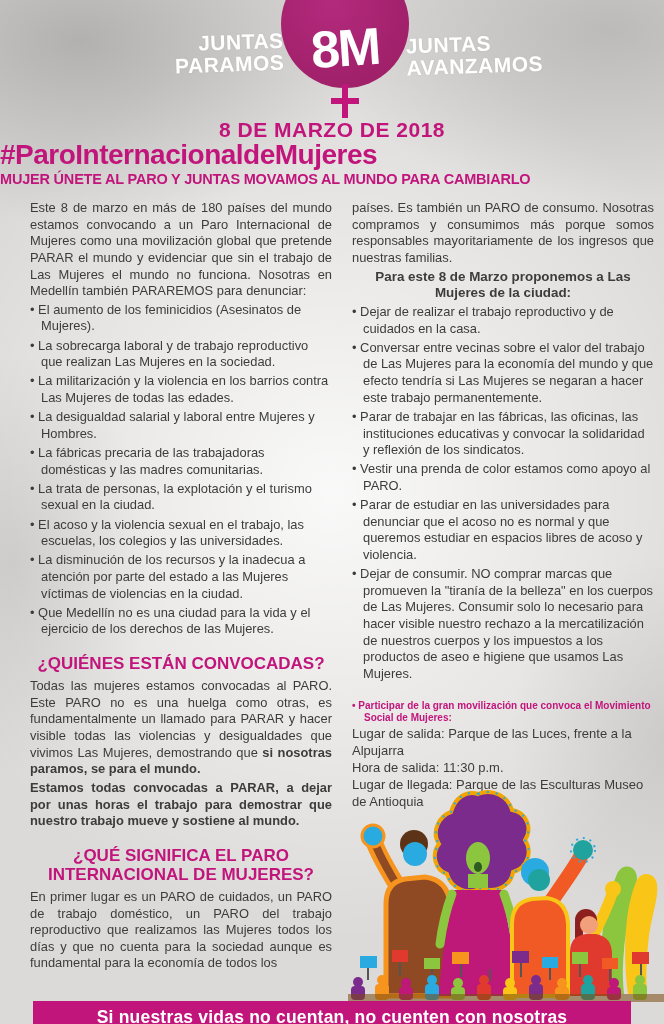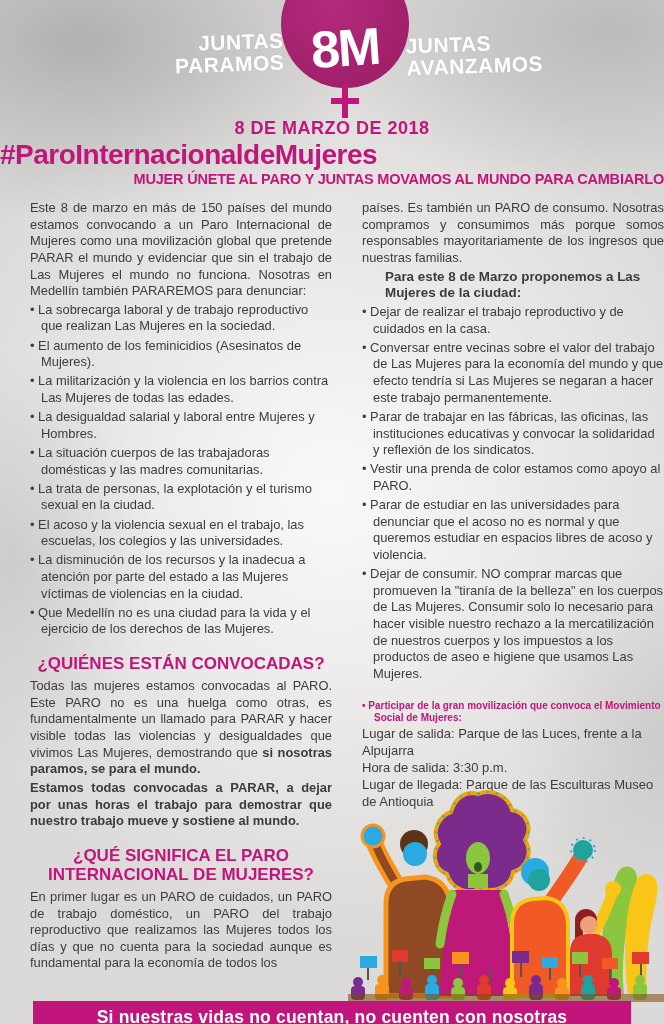--- a/index.html
+++ b/index.html
@@ -23,29 +23,29 @@
   .venus-cross::before{content:"";position:absolute;left:11px;top:0;width:6px;height:34px;background:#c2157c;}
   .venus-cross::after{content:"";position:absolute;left:0;top:14px;width:28px;height:6px;background:#c2157c;}
   .hdr-8m{
     position:absolute;left:281px;top:18px;width:128px;text-align:center;
     color:#fff;font-size:52px;font-weight:700;transform:rotate(-4deg);letter-spacing:-2px;
   }
   .hdr-side{position:absolute;top:32px;color:#fff;font-weight:700;font-size:21px;line-height:1.05;letter-spacing:.5px;transform:rotate(-2deg);text-shadow:0 0 2px rgba(0,0,0,.08);}
   .hdr-left{left:148px;width:136px;text-align:right;}
   .hdr-right{left:406px;width:200px;text-align:left;}
   
-  .t-date{position:absolute;left:0;top:118px;width:100%;text-align:center;color:#c2157c;font-weight:700;font-size:18px;letter-spacing:.5px;}
+  .t-date{position:absolute;left:0;top:118px;width:100%;text-align:center;color:#c2157c;font-weight:700;font-size:21px;letter-spacing:.5px;}
   .t-hash{position:absolute;left:0;top:139px;width:100%;text-align:left;color:#c2157c;font-weight:700;font-size:28px;letter-spacing:-.5px;}
-  .t-sub{position:absolute;left:0;top:171px;width:100%;text-align:right;color:#c2157c;font-weight:700;font-size:14.5px;letter-spacing:-.2px;}
+  .t-sub{position:absolute;left:0;top:171px;width:100%;text-align:left;color:#c2157c;font-weight:700;font-size:14.5px;letter-spacing:-.2px;}
   
   .col{position:absolute;top:200px;width:302px;font-size:12.9px;line-height:1.29;}
   .col-left{left:30px;}
-  .col-right{left:362px;}
+  .col-right{left:352px;}
   .para{margin:0 0 2px 0;text-align:justify;}
-  .para.nj{text-align:left;margin-left:23px;}
+  .para.nj{text-align:center;}
   .bold{font-weight:700;}
   ul.blist{margin:2px 0 0 0;padding:0;list-style:none;}
   ul.blist li{margin:0 0 2.5px 0;padding-left:11px;text-indent:-11px;}
   ul.blist li::before{content:"• ";}
   .sec-head{color:#c2157c;font-weight:700;font-size:17px;text-align:center;margin:16px 0 5px 0;line-height:1.12;}
   .prop-head{font-weight:700;font-size:13.4px;margin:1px 0 2px 0;line-height:1.25;}
   .hl-bullet{color:#c2157c;font-weight:700;font-size:10px;line-height:1.22;margin:17px 0 2px 0;padding-left:12px;text-indent:-12px;}
   .hl-bullet::before{content:"• ";}
   .detail{font-size:13px;line-height:1.3;}
   .detail .dl{font-weight:400;}
@@ -72,32 +72,32 @@
   <div class="hdr-side hdr-right">
     <div>JUNTAS</div>
     <div>AVANZAMOS</div>
   </div>
 
   <div class="t-date">8 DE MARZO DE 2018</div>
   <div class="t-hash">#ParoInternacionaldeMujeres</div>
   <div class="t-sub">MUJER ÚNETE AL PARO Y JUNTAS MOVAMOS AL MUNDO PARA CAMBIARLO</div>
 
   <div class="col col-left">
-    <p class="para">Este 8 de marzo en más de 150 países del mundo estamos convocando a un Paro Internacional de Mujeres como una movilización global que pretende PARAR el mundo y evidenciar que sin el trabajo de Las Mujeres el mundo no funciona. Nosotras en Medellín también PARAREMOS para denunciar:</p>
+    <p class="para">Este 8 de marzo en más de 180 países del mundo estamos convocando a un Paro Internacional de Mujeres como una movilización global que pretende PARAR el mundo y evidenciar que sin el trabajo de Las Mujeres el mundo no funciona. Nosotras en Medellín también PARAREMOS para denunciar:</p>
     <ul class="blist">
 
+        <li>El aumento de los feminicidios (Asesinatos de Mujeres).</li>
+
         <li>La sobrecarga laboral y de trabajo reproductivo que realizan Las Mujeres en la sociedad.</li>
 
-        <li>El aumento de los feminicidios (Asesinatos de Mujeres).</li>
-
         <li>La militarización y la violencia en los barrios contra Las Mujeres de todas las edades.</li>
 
         <li>La desigualdad salarial y laboral entre Mujeres y Hombres.</li>
 
-        <li>La situación cuerpos de las trabajadoras domésticas y las madres comunitarias.</li>
+        <li>La fábricas precaria de las trabajadoras domésticas y las madres comunitarias.</li>
 
         <li>La trata de personas, la explotación y el turismo sexual en la ciudad.</li>
 
         <li>El acoso y la violencia sexual en el trabajo, las escuelas, los colegios y las universidades.</li>
 
         <li>La disminución de los recursos y la inadecua a atención por parte del estado a las Mujeres víctimas de violencias en la ciudad.</li>
 
         <li>Que Medellín no es una ciudad para la vida y el ejercicio de los derechos de las Mujeres.</li>
       </ul>
     <div class="sec-head">¿QUIÉNES ESTÁN CONVOCADAS?</div>
@@ -125,21 +125,21 @@
         <li>Dejar de consumir. NO comprar marcas que promueven la "tiranía de la belleza" en los cuerpos de Las Mujeres. Consumir solo lo necesario para hacer visible nuestro rechazo a la mercatilización de nuestros cuerpos y los impuestos a los productos de aseo e higiene que usamos Las Mujeres.</li>
       </ul>
     <div class="hl-bullet">Participar de la gran movilización que convoca el Movimiento Social de Mujeres:</div>
     <div>
 
         <div class="detail">
           <span class="dl">Lugar de salida:</span><span> Parque de las Luces, frente a la Alpujarra</span>
         </div>
 
         <div class="detail">
-          <span class="dl">Hora de salida:</span><span> 3:30 p.m.</span>
+          <span class="dl">Hora de salida:</span><span> 11:30 p.m.</span>
         </div>
 
         <div class="detail">
           <span class="dl">Lugar de llegada:</span><span> Parque de las Esculturas Museo de Antioquia</span>
         </div>
       </div>
   </div>
 
   <svg class="illus" viewBox="0 0 324 216" aria-hidden="true">
 

